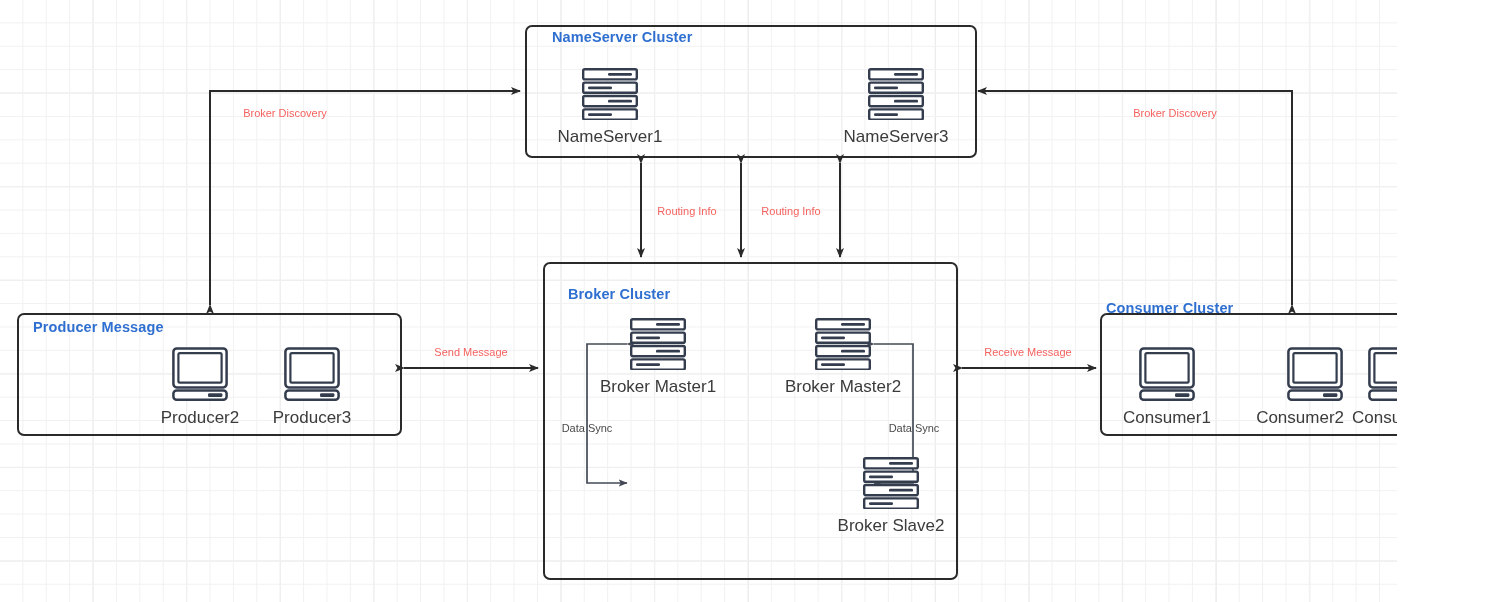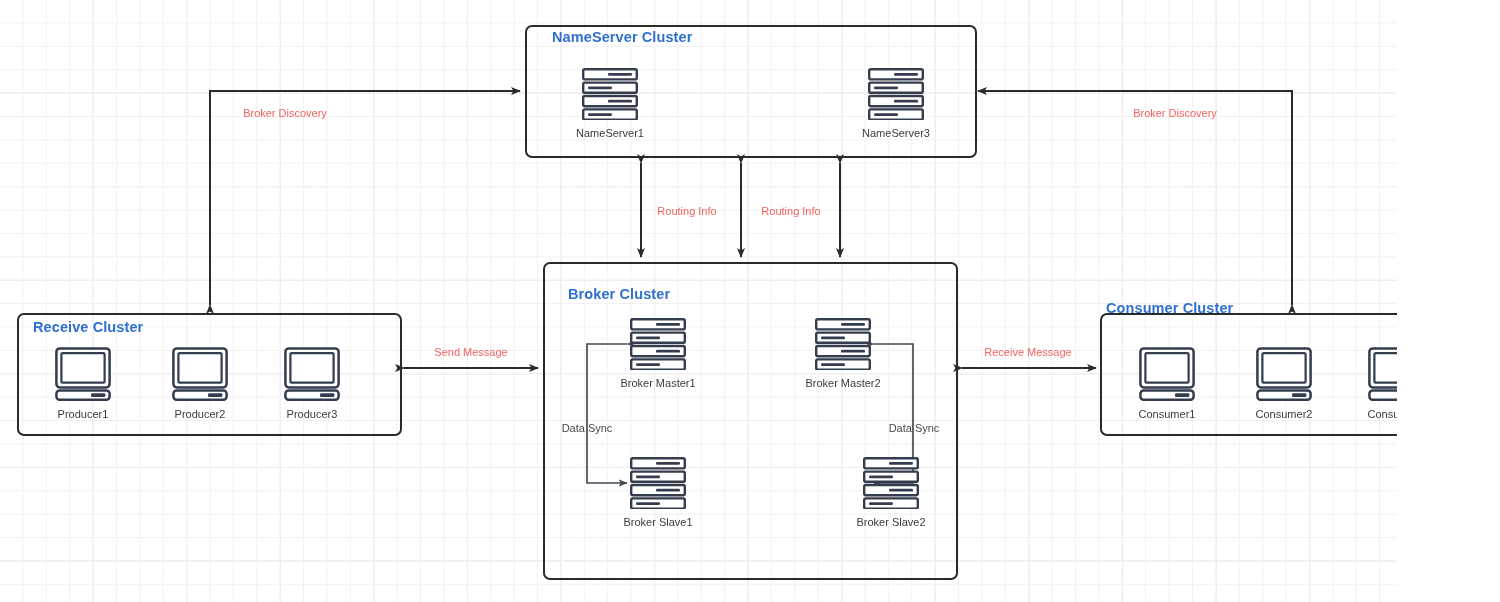--- a/index.html
+++ b/index.html
@@ -51,21 +51,21 @@
   .node {
     position: absolute;
     display: flex;
     flex-direction: column;
     align-items: center;
     width: 120px;
     margin-left: -60px;
   }
   .node-label {
     margin-top: 7px;
-    font-size: 11px;
+    font-size: 17px;
     color: #3b3b3b;
     white-space: nowrap;
     text-align: center;
   }
 
   
   .server-icon {
     width: 56px;
     height: 52px;
     display: block;
@@ -173,33 +173,22 @@
         <rect x="1.2" y="28" width="53.6" height="10.2" rx="1.6" fill="#ffffff" stroke="#343d4e" stroke-width="2.4"></rect>
         <rect x="26" y="31.8" width="24" height="2.8" rx="1.2" fill="#343d4e"></rect>
         <rect x="1.2" y="41.4" width="53.6" height="10.2" rx="1.6" fill="#ffffff" stroke="#343d4e" stroke-width="2.4"></rect>
         <rect x="6" y="45.2" width="24" height="2.8" rx="1.2" fill="#343d4e"></rect>
       </svg>
     </span>
     <span class="node-label">NameServer3</span>
   </div>
 
   <div class="cluster" style="left:17px; top:313px; width:385px; height:123px;"></div>
-  <div class="cluster-title" style="left:33px; top:319px;">Receive Cluster</div>
-
-  <div class="node" style="left:83px; top:347px;">
-    <span>
-      <svg class="computer-icon" viewBox="0 0 58 54" xmlns="http://www.w3.org/2000/svg">
-        <rect x="2.4" y="1.4" width="53.2" height="39" rx="3.4" fill="#ffffff" stroke="#343d4e" stroke-width="2.5"></rect>
-        <rect x="7.4" y="6.2" width="43.2" height="29.4" rx="1.4" fill="#ffffff" stroke="#343d4e" stroke-width="2.2"></rect>
-        <rect x="2.4" y="43.4" width="53.2" height="9.4" rx="3.2" fill="#ffffff" stroke="#343d4e" stroke-width="2.5"></rect>
-        <rect x="37" y="46.3" width="14.4" height="3.8" rx="1.3" fill="#343d4e"></rect>
-      </svg>
-    </span>
-    <span class="node-label">Producer1</span>
-  </div>
+  <div class="cluster-title" style="left:33px; top:319px;">Producer Message</div>
+
 
   <div class="node" style="left:200px; top:347px;">
     <span>
       <svg class="computer-icon" viewBox="0 0 58 54" xmlns="http://www.w3.org/2000/svg">
         <rect x="2.4" y="1.4" width="53.2" height="39" rx="3.4" fill="#ffffff" stroke="#343d4e" stroke-width="2.5"></rect>
         <rect x="7.4" y="6.2" width="43.2" height="29.4" rx="1.4" fill="#ffffff" stroke="#343d4e" stroke-width="2.2"></rect>
         <rect x="2.4" y="43.4" width="53.2" height="9.4" rx="3.2" fill="#ffffff" stroke="#343d4e" stroke-width="2.5"></rect>
         <rect x="37" y="46.3" width="14.4" height="3.8" rx="1.3" fill="#343d4e"></rect>
       </svg>
     </span>
@@ -246,35 +235,20 @@
         <rect x="6" y="18.4" width="24" height="2.8" rx="1.2" fill="#343d4e"></rect>
         <rect x="1.2" y="28" width="53.6" height="10.2" rx="1.6" fill="#ffffff" stroke="#343d4e" stroke-width="2.4"></rect>
         <rect x="26" y="31.8" width="24" height="2.8" rx="1.2" fill="#343d4e"></rect>
         <rect x="1.2" y="41.4" width="53.6" height="10.2" rx="1.6" fill="#ffffff" stroke="#343d4e" stroke-width="2.4"></rect>
         <rect x="6" y="45.2" width="24" height="2.8" rx="1.2" fill="#343d4e"></rect>
       </svg>
     </span>
     <span class="node-label">Broker Master2</span>
   </div>
 
-  <div class="node" style="left:658px; top:457px;">
-    <span>
-      <svg class="server-icon" viewBox="0 0 56 52" xmlns="http://www.w3.org/2000/svg">
-        <rect x="1.2" y="1.2" width="53.6" height="10.2" rx="1.6" fill="#ffffff" stroke="#343d4e" stroke-width="2.4"></rect>
-        <rect x="26" y="5" width="24" height="2.8" rx="1.2" fill="#343d4e"></rect>
-        <rect x="1.2" y="14.6" width="53.6" height="10.2" rx="1.6" fill="#ffffff" stroke="#343d4e" stroke-width="2.4"></rect>
-        <rect x="6" y="18.4" width="24" height="2.8" rx="1.2" fill="#343d4e"></rect>
-        <rect x="1.2" y="28" width="53.6" height="10.2" rx="1.6" fill="#ffffff" stroke="#343d4e" stroke-width="2.4"></rect>
-        <rect x="26" y="31.8" width="24" height="2.8" rx="1.2" fill="#343d4e"></rect>
-        <rect x="1.2" y="41.4" width="53.6" height="10.2" rx="1.6" fill="#ffffff" stroke="#343d4e" stroke-width="2.4"></rect>
-        <rect x="6" y="45.2" width="24" height="2.8" rx="1.2" fill="#343d4e"></rect>
-      </svg>
-    </span>
-    <span class="node-label">Broker Slave1</span>
-  </div>
 
   <div class="node" style="left:891px; top:457px;">
     <span>
       <svg class="server-icon" viewBox="0 0 56 52" xmlns="http://www.w3.org/2000/svg">
         <rect x="1.2" y="1.2" width="53.6" height="10.2" rx="1.6" fill="#ffffff" stroke="#343d4e" stroke-width="2.4"></rect>
         <rect x="26" y="5" width="24" height="2.8" rx="1.2" fill="#343d4e"></rect>
         <rect x="1.2" y="14.6" width="53.6" height="10.2" rx="1.6" fill="#ffffff" stroke="#343d4e" stroke-width="2.4"></rect>
         <rect x="6" y="18.4" width="24" height="2.8" rx="1.2" fill="#343d4e"></rect>
         <rect x="1.2" y="28" width="53.6" height="10.2" rx="1.6" fill="#ffffff" stroke="#343d4e" stroke-width="2.4"></rect>
         <rect x="26" y="31.8" width="24" height="2.8" rx="1.2" fill="#343d4e"></rect>
@@ -293,21 +267,21 @@
       <svg class="computer-icon" viewBox="0 0 58 54" xmlns="http://www.w3.org/2000/svg">
         <rect x="2.4" y="1.4" width="53.2" height="39" rx="3.4" fill="#ffffff" stroke="#343d4e" stroke-width="2.5"></rect>
         <rect x="7.4" y="6.2" width="43.2" height="29.4" rx="1.4" fill="#ffffff" stroke="#343d4e" stroke-width="2.2"></rect>
         <rect x="2.4" y="43.4" width="53.2" height="9.4" rx="3.2" fill="#ffffff" stroke="#343d4e" stroke-width="2.5"></rect>
         <rect x="37" y="46.3" width="14.4" height="3.8" rx="1.3" fill="#343d4e"></rect>
       </svg>
     </span>
     <span class="node-label">Consumer1</span>
   </div>
 
-  <div class="node" style="left:1284px; top:347px;">
+  <div class="node" style="left:1284px; top:347px;align-items:flex-end;">
     <span>
       <svg class="computer-icon" viewBox="0 0 58 54" xmlns="http://www.w3.org/2000/svg">
         <rect x="2.4" y="1.4" width="53.2" height="39" rx="3.4" fill="#ffffff" stroke="#343d4e" stroke-width="2.5"></rect>
         <rect x="7.4" y="6.2" width="43.2" height="29.4" rx="1.4" fill="#ffffff" stroke="#343d4e" stroke-width="2.2"></rect>
         <rect x="2.4" y="43.4" width="53.2" height="9.4" rx="3.2" fill="#ffffff" stroke="#343d4e" stroke-width="2.5"></rect>
         <rect x="37" y="46.3" width="14.4" height="3.8" rx="1.3" fill="#343d4e"></rect>
       </svg>
     </span>
     <span class="node-label">Consumer2</span>
   </div>

